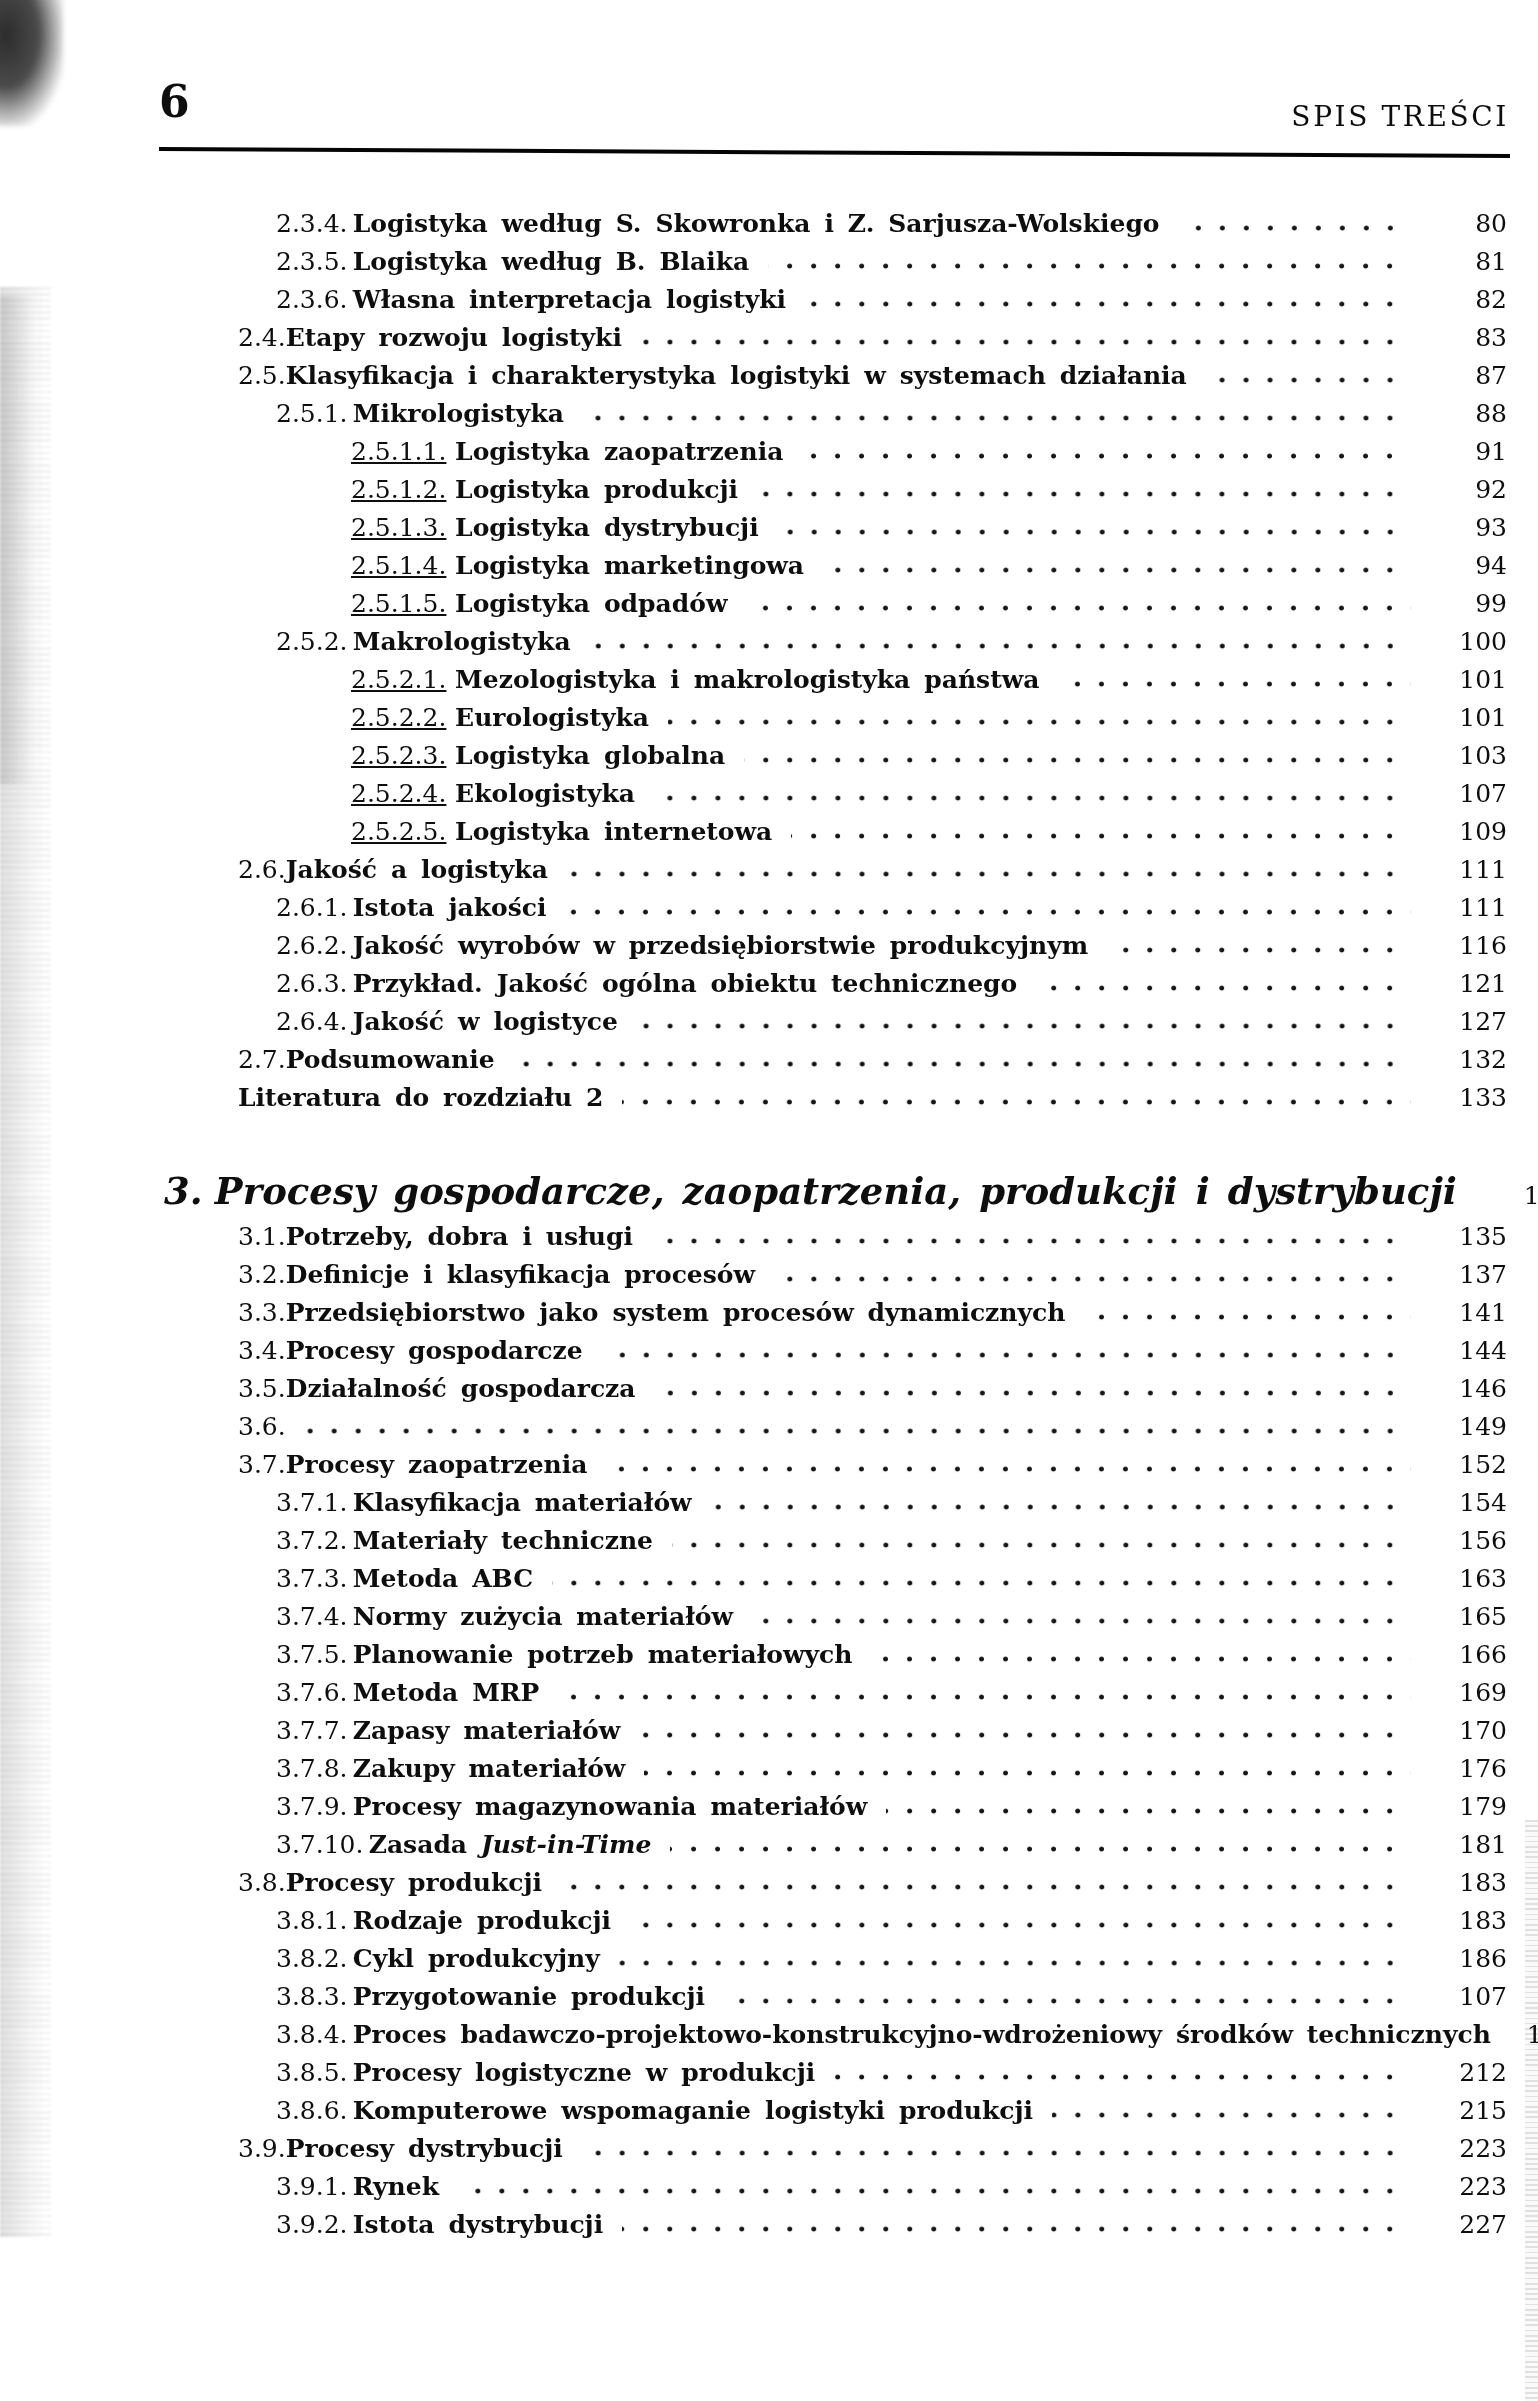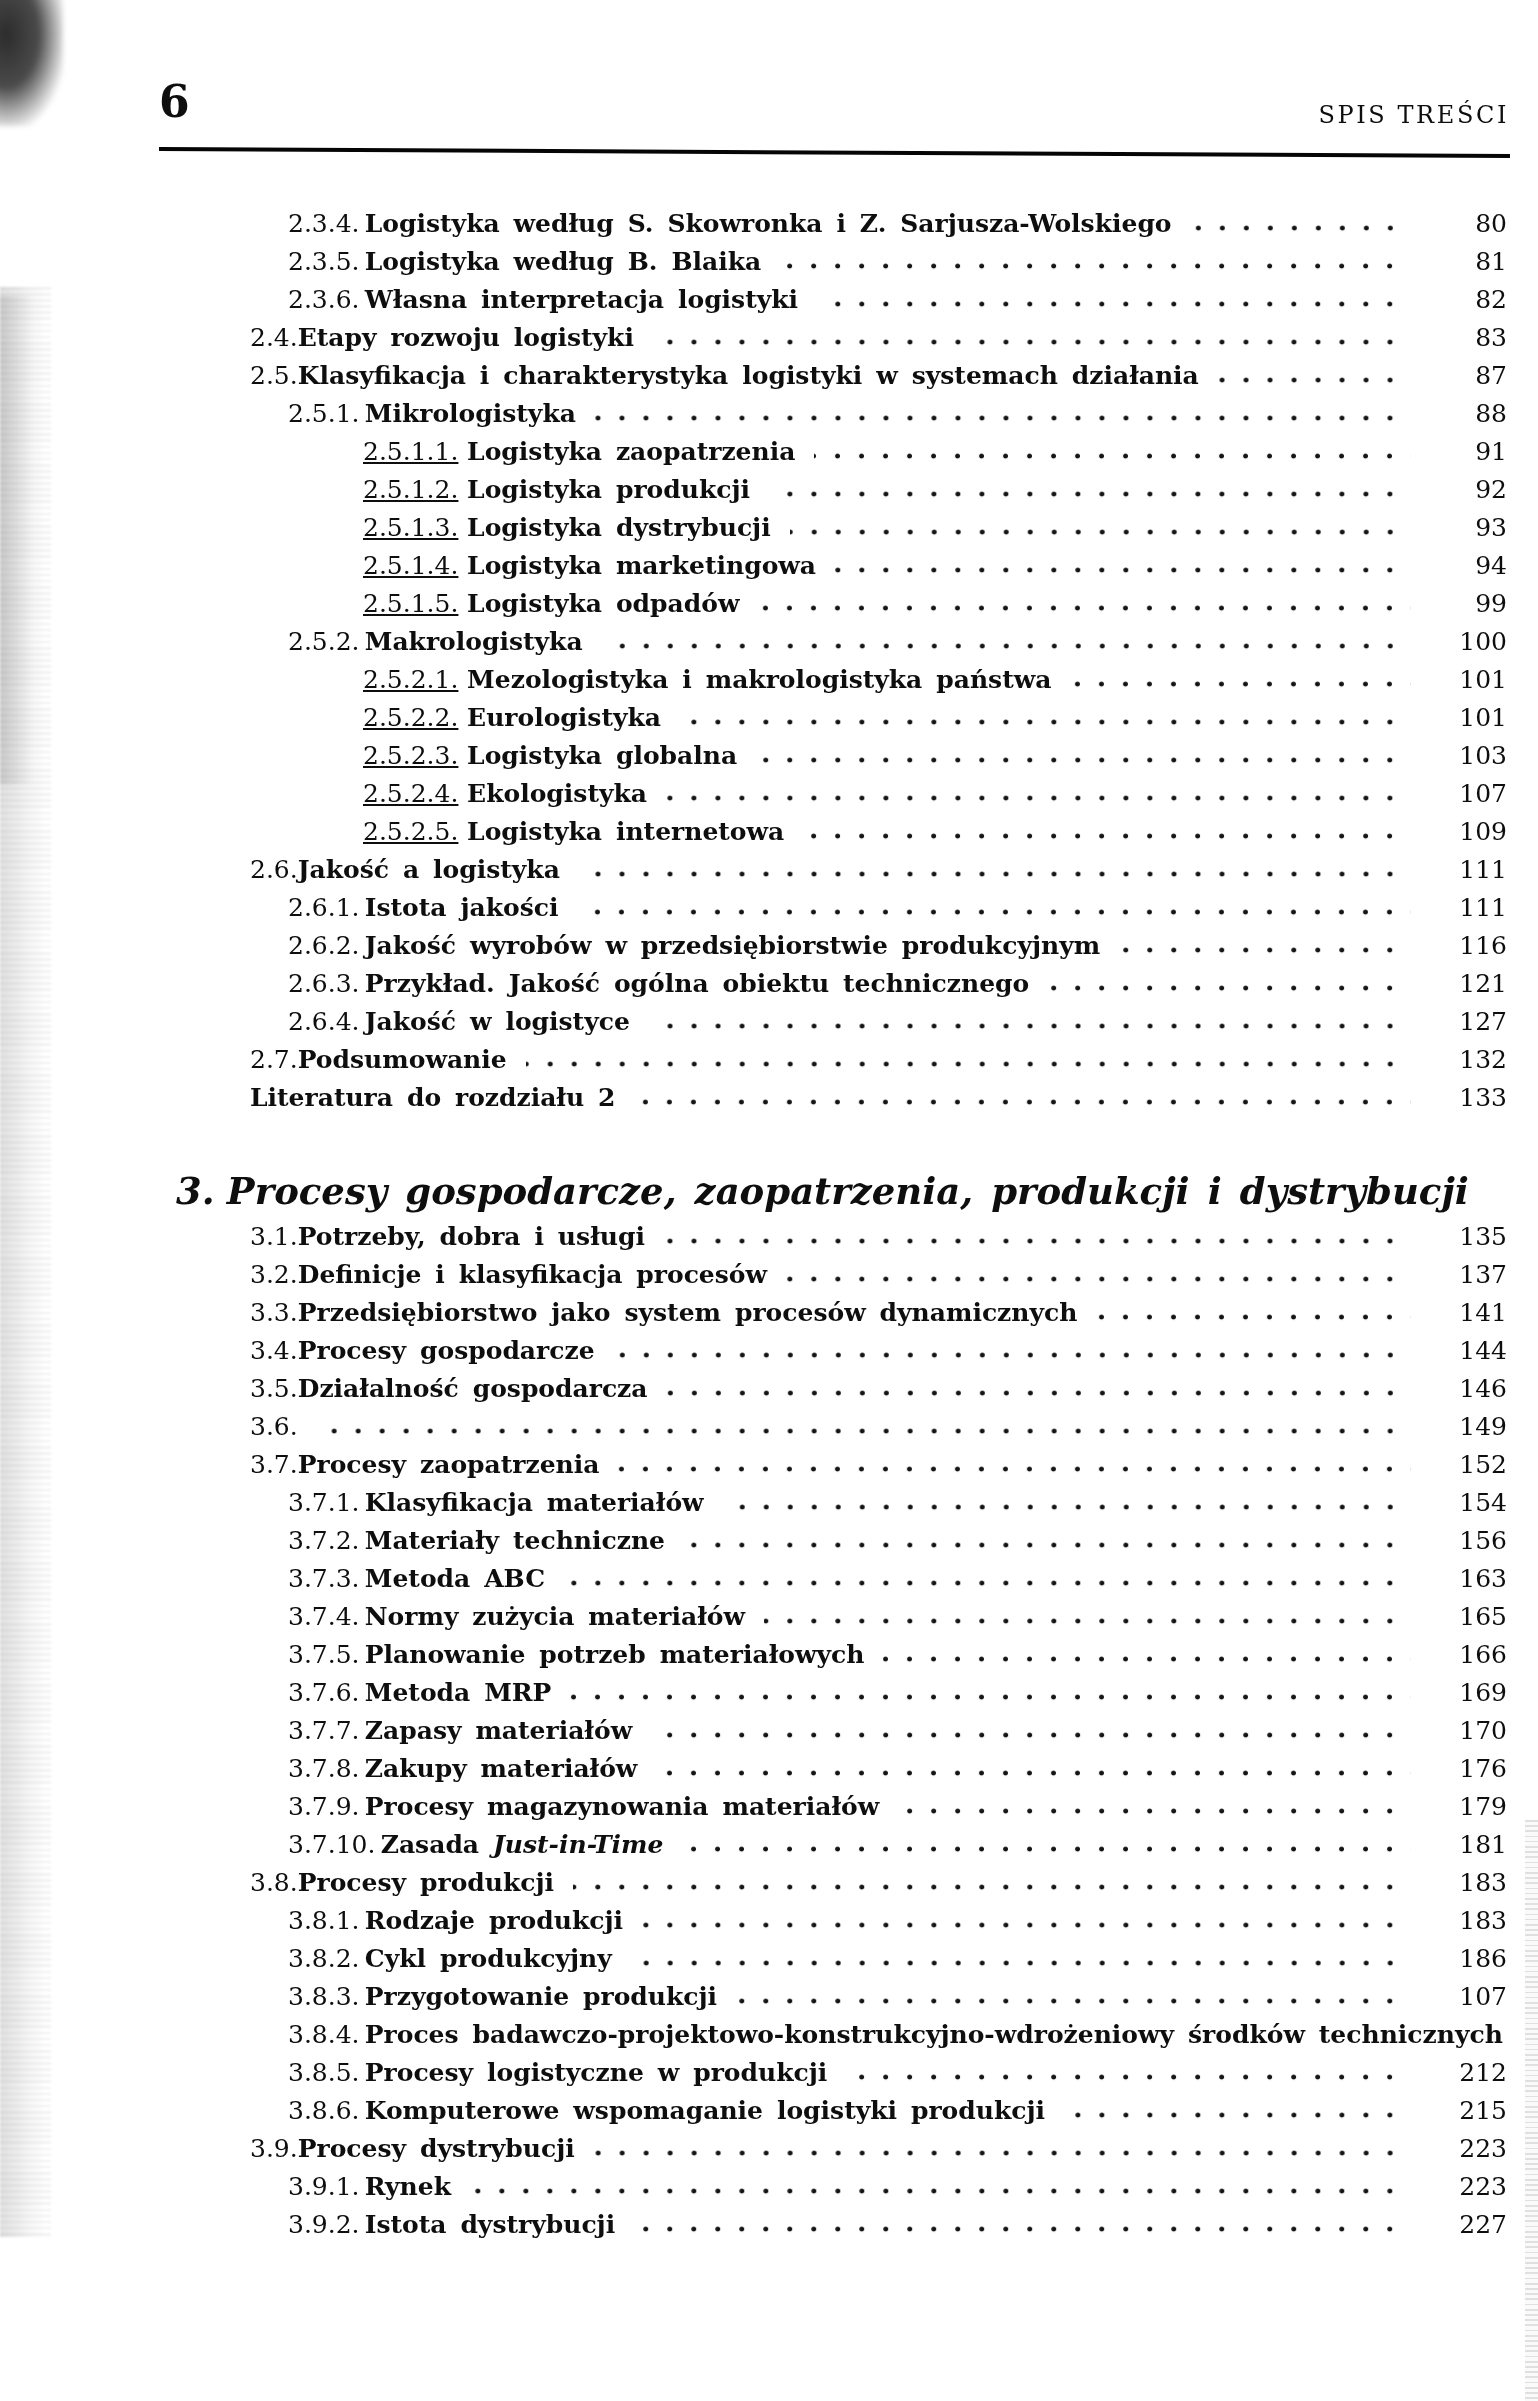--- a/index.html
+++ b/index.html
@@ -32,28 +32,28 @@
     background:repeating-linear-gradient(to bottom, rgba(0,0,0,.12) 0 1.7px, rgba(0,0,0,.02) 1.7px 5.2px);
     filter:blur(0.5px);
   }
   
   .pagenum{
     position:absolute;left:159px;top:80px;
     font-size:44px;font-weight:bold;line-height:1;
   }
   .htitle{
     position:absolute;right:30px;top:103px;
-    font-size:24px;letter-spacing:2.6px;line-height:1;
+    font-size:28px;letter-spacing:2.6px;line-height:1;
   }
   .hrule{
     position:absolute;left:159px;top:147px;width:1351px;height:3.5px;background:#050505;
     transform:rotate(.3deg);transform-origin:left center;
   }
   
-  #toc{position:absolute;left:12px;right:0;top:205px;}
+  #toc{position:absolute;left:0;right:0;top:205px;}
   .row{
     display:flex;align-items:baseline;
     line-height:38px;font-size:25px;
     padding-right:32px;white-space:nowrap;word-spacing:5.2px;
   }
   .num{flex:none;}
   .lvl1 .num{margin-left:238px;min-width:40px;}
   .lvl2 .num{margin-left:276px;min-width:54px;margin-right:5.2px;}
   .lvl3 .num{margin-left:351px;min-width:70px;margin-right:8.7px;text-decoration:underline;}
   .nonum .label{margin-left:238px;}

